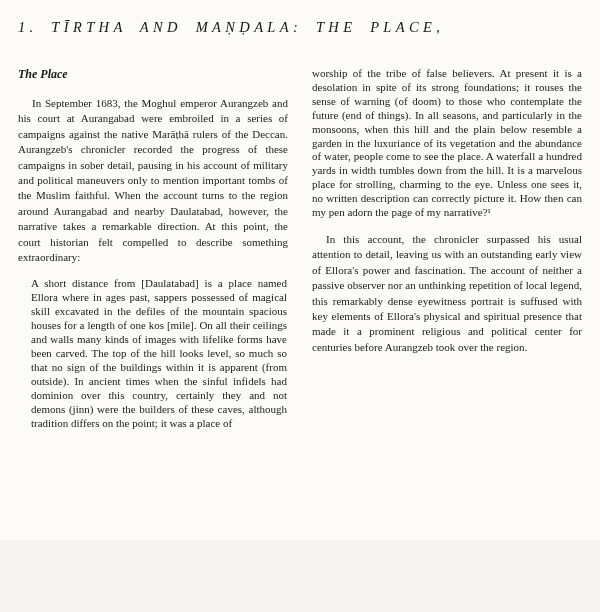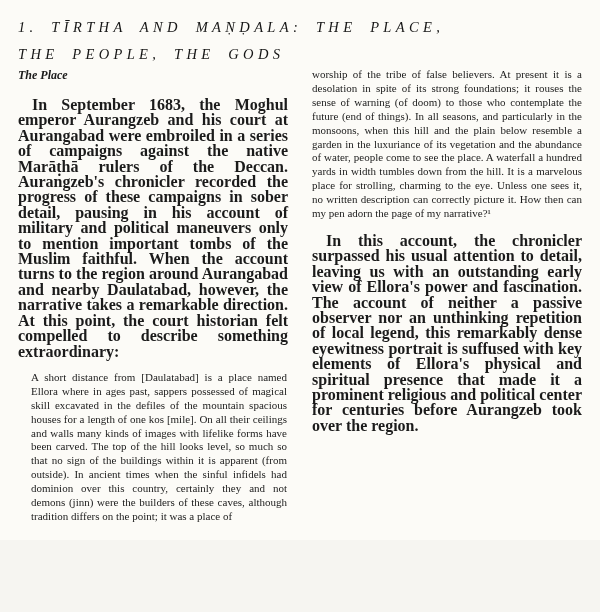--- a/index.html
+++ b/index.html
@@ -27,38 +27,38 @@
     line-height: 27px;
     margin: 0;
     color: #161616;
   }
   .chapter-heading .line {
     display: block;
   }
   .columns {
     display: flex;
     gap: 24px;
+    margin-top: 26px;
   }
   .col {
     flex: 1 1 0;
     min-width: 0;
   }
   .section-heading {
     font-style: italic;
     font-size: 12px;
     margin: 0 0 14px 0;
     color: #1b1b1b;
   }
   .body-para {
-    font-size: 16px;
+    font-size: 11px;
     line-height: 15.4px;
     text-align: justify;
     text-indent: 14px;
     margin: 0;
-    font-weight: bold;
   }
   .quote {
     font-size: 11px;
     line-height: 13.9px;
     text-align: justify;
     margin: 12px 0 0 0;
   }
   .quote.indented {
     padding-left: 13px;
     padding-right: 1px;
@@ -73,21 +73,20 @@
     height: 9px;
   }
 </style>
 </head>
 <body>
 
 <div class="page">
 
   <h1 class="chapter-heading">
     <span class="line">1. TĪRTHA AND MAṆḌALA: THE PLACE,</span>
-    <span class="line">THE PEOPLE, THE GODS</span>
   </h1>
 
   <div class="columns">
 
     <div class="col">
       <h2 class="section-heading">The Place</h2>
       <p class="body-para">In September 1683, the Moghul emperor Aurangzeb and his court at Aurangabad were embroiled in a series of campaigns against the native Marāṭhā rulers of the Deccan. Aurangzeb's chronicler recorded the progress of these campaigns in sober detail, pausing in his account of military and political maneuvers only to mention important tombs of the Muslim faithful. When the account turns to the region around Aurangabad and nearby Daulatabad, however, the narrative takes a remarkable direction. At this point, the court historian felt compelled to describe something extraordinary:</p>
       <p class="quote indented">A short distance from [Daulatabad] is a place named Ellora where in ages past, sappers possessed of magical skill excavated in the defiles of the mountain spacious houses for a length of one kos [mile]. On all their ceilings and walls many kinds of images with lifelike forms have been carved. The top of the hill looks level, so much so that no sign of the buildings within it is apparent (from outside). In ancient times when the sinful infidels had dominion over this country, certainly they and not demons (jinn) were the builders of these caves, although tradition differs on the point; it was a place of</p>
     </div>
 

